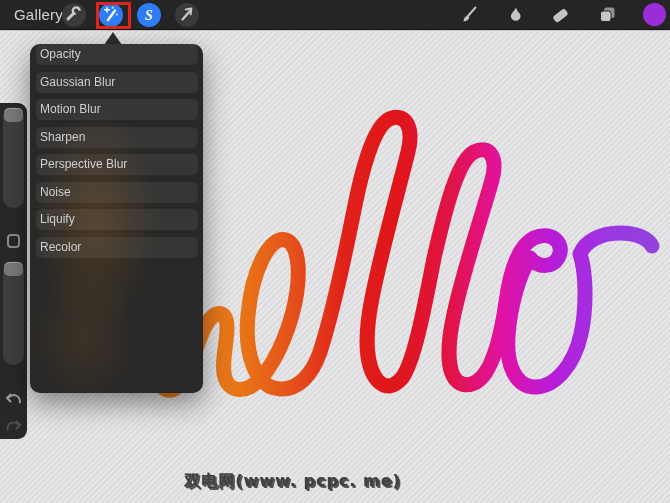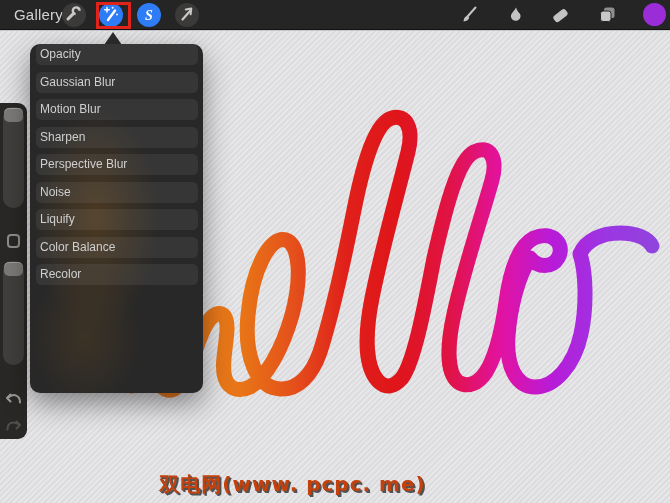--- a/index.html
+++ b/index.html
@@ -51,21 +51,21 @@
   .slider-handle{position:absolute;left:4px;width:19px;height:14px;border-radius:5px;
     background:#7b7a78;box-shadow:inset 0 1px 0 rgba(255,255,255,.28);cursor:pointer;}
   .modify-btn{position:absolute;left:7px;top:131px;width:13px;height:14px;
     border:2px solid #8e8d8c;border-radius:4px;cursor:pointer;}
   .undo-icon,.redo-icon{position:absolute;cursor:pointer;}
   .undo-icon{left:4px;top:288px;}
   .redo-icon{left:6px;top:316px;}
 
   
   .watermark{position:absolute;left:0;top:471px;width:585px;z-index:2;text-align:center;
-    font-size:20px;font-weight:bold;color:#c2410c;letter-spacing:1px;
+    font-size:16px;font-weight:bold;color:#404040;letter-spacing:1px;
     text-shadow:2px 2px 0 #525252, 1px 1px 0 #6a6a6a;
     font-family:"DejaVu Sans",sans-serif;}
 </style>
 </head>
 <body>
 
 <div class="screen">
 
   <div class="canvas"></div>
 
@@ -121,21 +121,20 @@
 
   <div class="menu-caret"></div>
   <div class="menu-panel">
     <div class="menu-row">Opacity</div>
     <div class="menu-row">Gaussian Blur</div>
     <div class="menu-row">Motion Blur</div>
     <div class="menu-row">Sharpen</div>
     <div class="menu-row">Perspective Blur</div>
     <div class="menu-row">Noise</div>
     <div class="menu-row">Liquify</div>
-    <div class="menu-row">Color Balance</div>
     <div class="menu-row">Recolor</div>
   </div>
 
   <div class="toolbar">
     <div class="gallery">Gallery</div>
 
     <div class="tool-circle" style="left:62px;">
       <svg width="24" height="24" viewBox="0 0 24 24">
         <circle cx="14.2" cy="7.8" r="3.4" fill="none" stroke="#c9c9c9" stroke-width="2.4" stroke-dasharray="15 6.4" transform="rotate(100 14.2 7.8)"></circle>
         <path d="M11.6 10.4 L6 16" stroke="#c9c9c9" stroke-width="3" stroke-linecap="round"></path>

